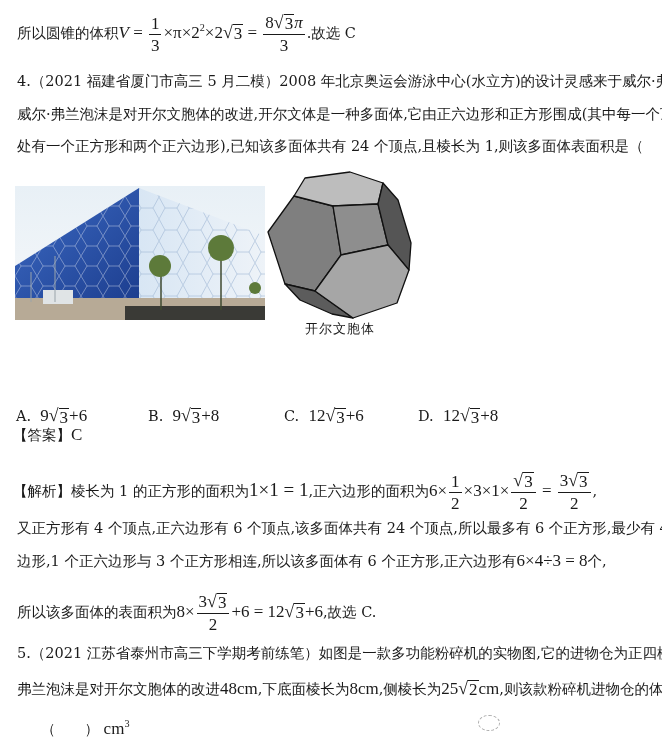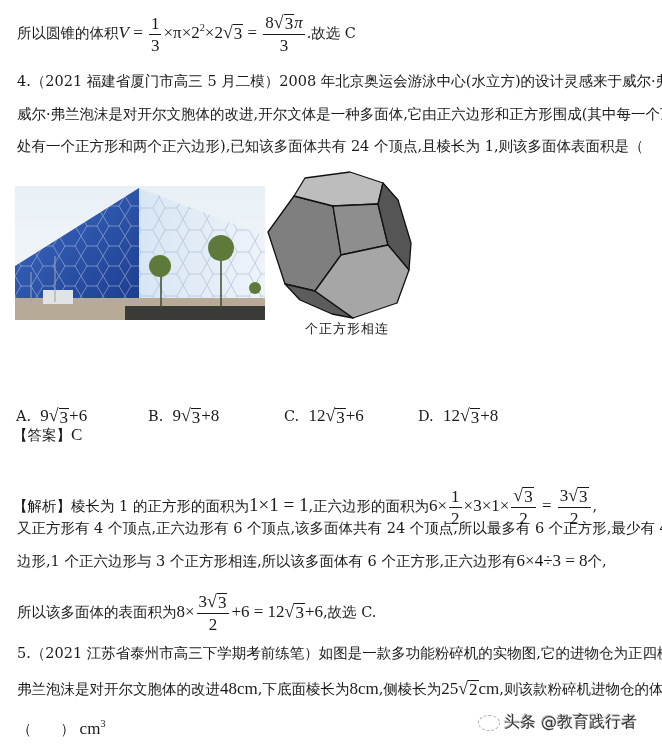--- a/index.html
+++ b/index.html
@@ -102,21 +102,21 @@
       <polygon points="305,178 350,172 383,183 378,204 333,206 294,196" fill="#bdbdbd"></polygon>
 
       <polygon points="333,206 378,204 388,245 341,255" fill="#8e8e8e"></polygon>
 
       <polygon points="383,183 398,200 411,243 409,270 388,245 378,204" fill="#555555"></polygon>
 
       <polygon points="341,255 388,245 409,270 397,303 353,318 315,291" fill="#a6a6a6"></polygon>
     </g>
   </svg>
 </div>
-<div class="caption">个正方形相连</div>
+<div class="caption">开尔文胞体</div>
 
 <div class="choice" style="left:16px;">
   <span>A.</span>&nbsp;
   <span class="math"><span>9</span><span class="sqrt">
         <span class="rad">√</span>
         <span class="rc">3</span>
       </span><span>+6</span></span>
 </div>
 <div class="choice" style="left:148px;">
   <span>B.</span>&nbsp;
@@ -137,21 +137,21 @@
   <span class="math"><span>12</span><span class="sqrt">
         <span class="rad">√</span>
         <span class="rc">3</span>
       </span><span>+8</span></span>
 </div>
 
 <div class="line" style="top:425px; left:13px;">
   <span>【答案】</span><span class="math">C</span>
 </div>
 
-<div class="line" style="top:472px; left:13px;margin-top:15px;">
+<div class="line" style="top:472px; left:13px;">
   <span>【解析】</span><span>棱长为 1 的正方形的面积为</span><span class="math" style="font-size:19px">1×1 = 1</span><span>,正六边形的面积为</span><span class="math"><span>6×</span><span class="frac">
         <span class="num">1</span>
         <span class="den">2</span>
       </span><span>×3×1×</span><span class="frac">
         <span class="num"><span class="sqrt">
             <span class="rad">√</span>
             <span class="rc">3</span>
           </span></span>
         <span class="den">2</span>
       </span><span> = </span><span class="frac">
@@ -182,19 +182,19 @@
       </span><span>+6</span></span><span>,故选 C.</span>
 </div>
 
 <div class="line" style="top:643px;">5.（2021 江苏省泰州市高三下学期考前练笔）如图是一款多功能粉碎机的实物图,它的进物仓为正四棱台,</div>
 <div class="line" style="top:678px;">
   <span>弗兰泡沫是对开尔文胞体的改进</span><span class="math">48cm</span><span>,下底面棱长为</span><span class="math">8cm</span><span>,侧棱长为</span><span class="math"><span>25</span><span class="sqrt">
         <span class="rad">√</span>
         <span class="rc">2</span>
       </span><span>cm</span></span><span>,则该款粉碎机进物仓的体积为</span>
 </div>
-<div class="line" style="top:714px;">
+<div class="line" style="top:714px;margin-left:24px;">
   <span>（　　）</span>&nbsp;<span class="math"><span>cm</span><sup>3</sup></span>
 </div>
 
 <div class="watermark">
-  <span class="wm-icon"></span><span>头条 @教育践行者</span>
+  <span class="wm-icon"></span>
 </div>
 
 </body></html>

